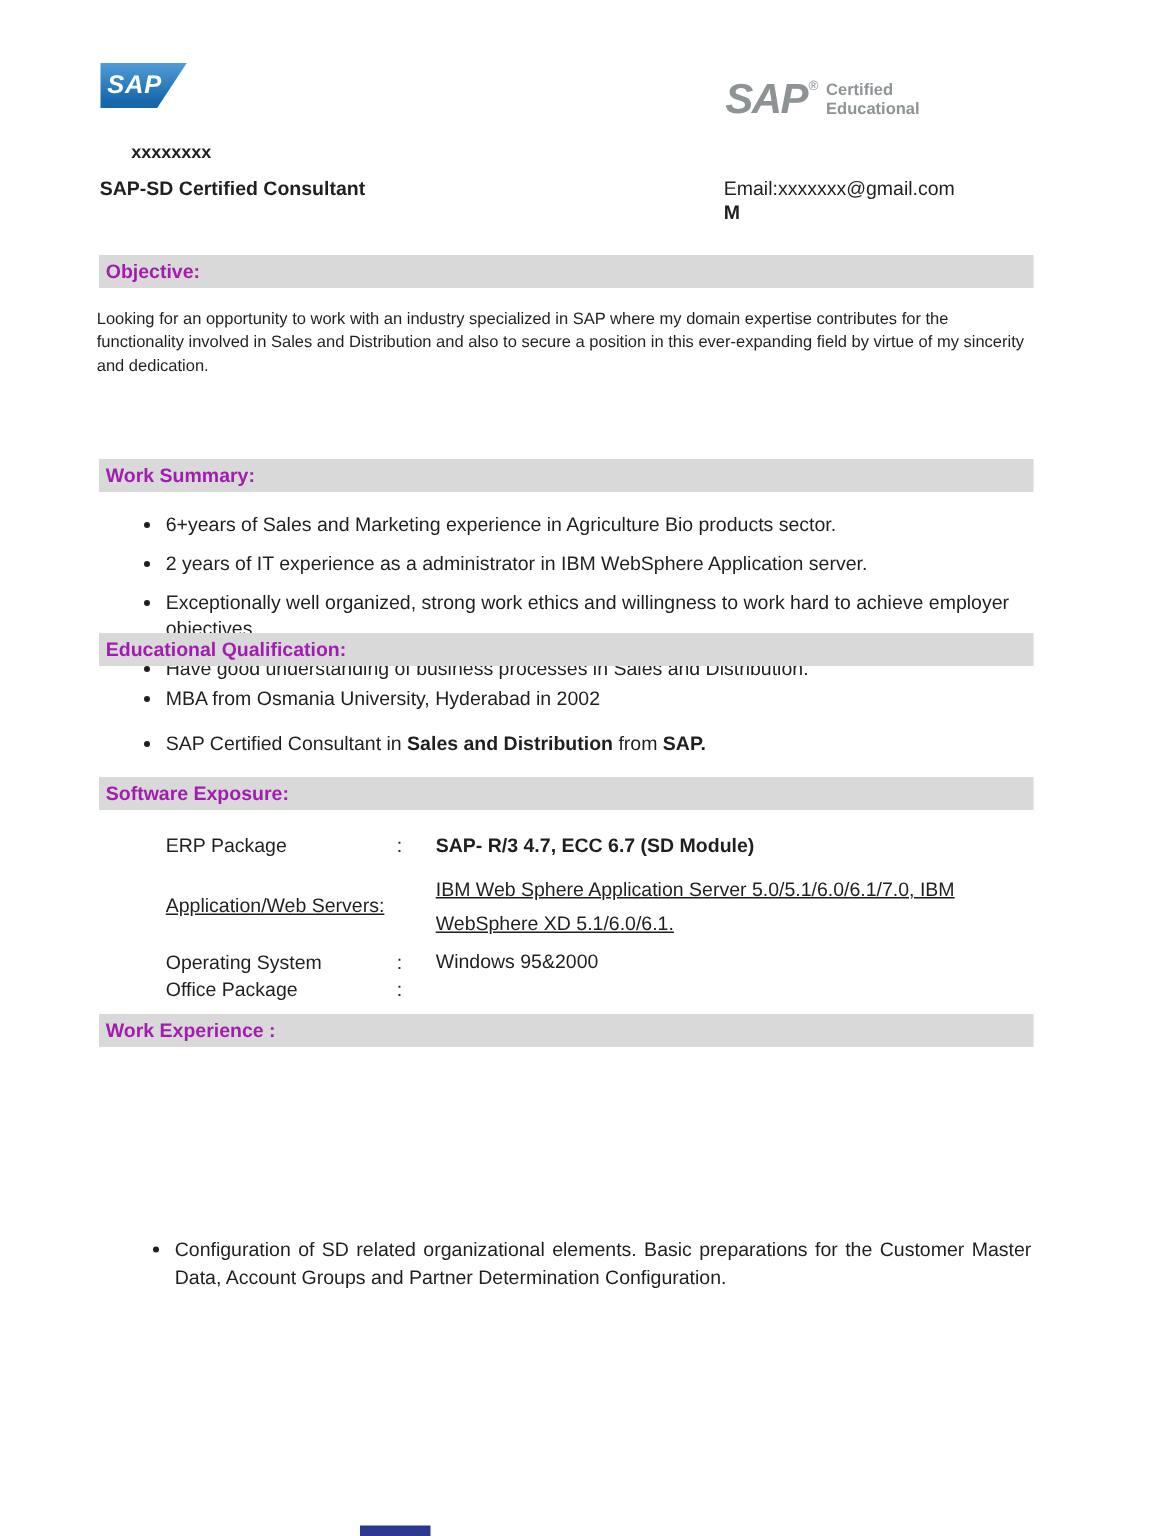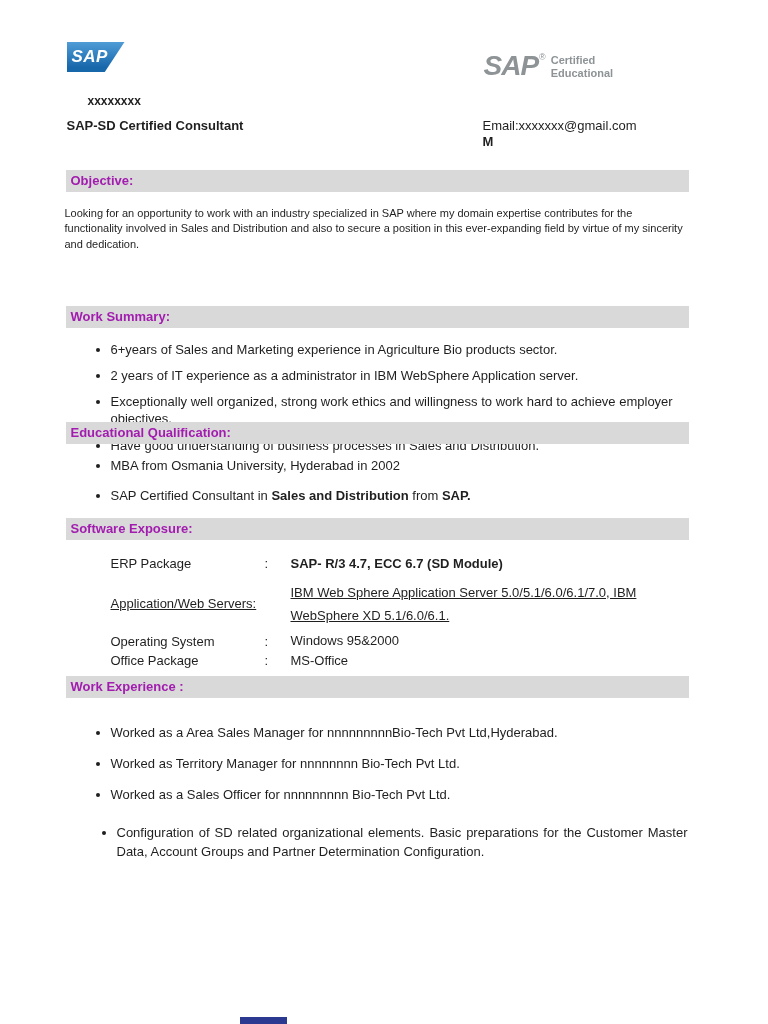--- a/index.html
+++ b/index.html
@@ -142,32 +142,26 @@
         <span class="sv">IBM Web Sphere Application Server 5.0/5.1/6.0/6.1/7.0, IBM WebSphere XD 5.1/6.0/6.1.</span>
       </div>
       <div class="srow r2">
         <span class="sl">Operating System</span>
         <span class="sc">:</span>
         <span class="sv">Windows 95&amp;2000</span>
       </div>
       <div class="srow r3">
         <span class="sl">Office Package</span>
         <span class="sc">:</span>
-        <span class="sv">MS-Office</span>
       </div>
     </div>
   </div>
 
   <div class="section sec-experience">
     <div class="bar">Work Experience :</div>
-    <ul class="blist exp">
-      <li>Worked as a Area Sales Manager for nnnnnnnnnBio-Tech Pvt Ltd,Hyderabad.</li>
-      <li>Worked as Territory Manager for nnnnnnnn Bio-Tech Pvt Ltd.</li>
-      <li>Worked as a Sales Officer for nnnnnnnnn Bio-Tech Pvt Ltd.</li>
-    </ul>
   </div>
 
   <div class="section sec-skills">
     <ul class="blist skills">
       <li>Configuration of SD related organizational elements. Basic preparations for the Customer Master Data, Account Groups and Partner Determination Configuration.</li>
     </ul>
   </div>
 
   <div class="bottom-fragment"></div>
 

